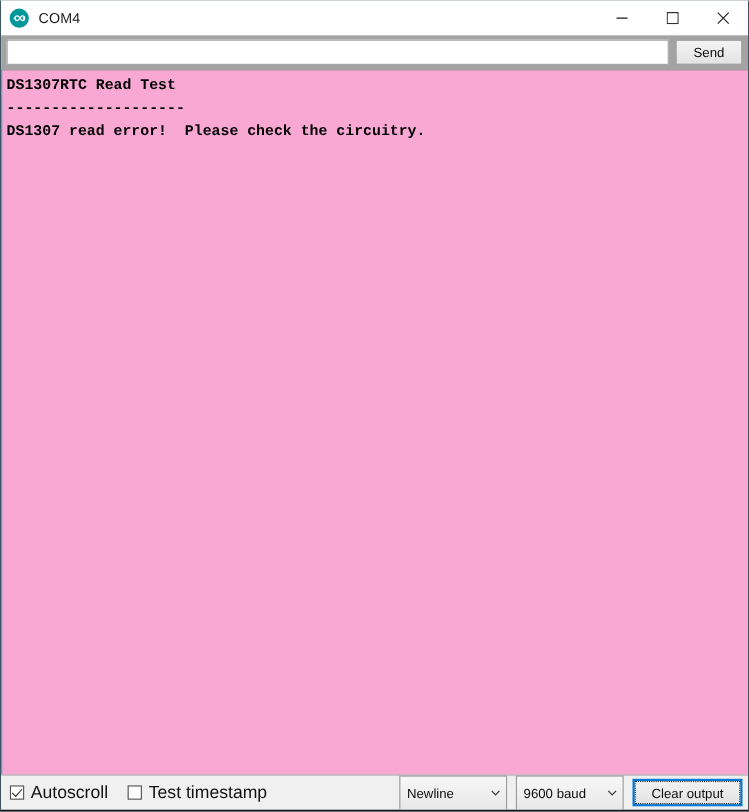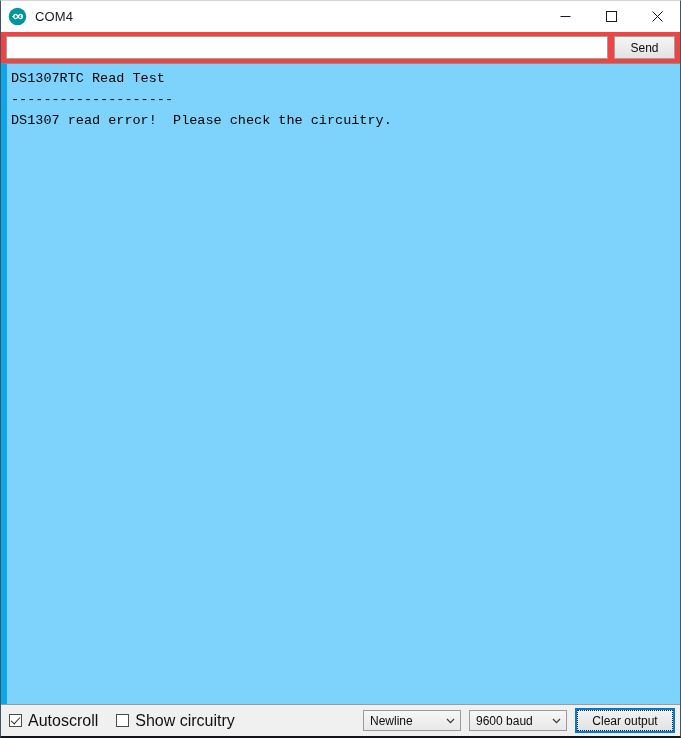--- a/index.html
+++ b/index.html
@@ -71,21 +71,21 @@
     border: none;
     padding: 0;
     cursor: default;
   }
   .win-btn svg { display: block; }
 
   
   #sendbar {
     height: 31px;
     min-height: 31px;
-    background: #ef4444;
+    background: #a3a3a3;
     display: flex;
     align-items: center;
     padding: 0 5px;
     box-sizing: border-box;
     gap: 6px;
   }
   #send-input {
     flex: 1 1 auto;
     height: 23px;
     box-sizing: border-box;
@@ -110,24 +110,25 @@
     cursor: default;
     padding: 0;
     border-radius: 0;
     line-height: 1;
   }
 
   
   #console-wrap {
     flex: 1 1 auto;
     position: relative;
-    background: #7dd3fc;
+    background: #f9a8d4;
     border-top: 1px solid #8e8e8e;
-    border-left: 6px solid #0ea5e9;
+    border-left: 1px solid #0ea5e9;
     overflow: hidden;
+    font-weight: bold;
   }
   #console {
     position: absolute;
     inset: 0;
     padding: 4px 0 0 4px;
     font-family: "Liberation Mono", "DejaVu Sans Mono", monospace;
     font-size: 13.5px;
     line-height: 21px;
     color: #000000;
     white-space: pre;
@@ -174,21 +175,21 @@
   }
   .check-label {
     font-size: 16px;
     color: #111111;
     white-space: nowrap;
     line-height: 1;
   }
   #toolbar-spacer { flex: 1 1 auto; }
 
   .combo {
-    height: 21px;
+    height: 32px;
     box-sizing: border-box;
     background: linear-gradient(#f7f7f7, #e8e8e8);
     border: 1px solid #9a9a9a;
     display: flex;
     align-items: center;
     justify-content: space-between;
     padding: 0 3px 0 6px;
     margin-right: 8px;
     cursor: default;
   }
@@ -283,21 +284,21 @@
 
   <div id="toolbar">
 
     <div class="check-group">
       <span class="checkbox checked"></span>
       <span class="check-label">Autoscroll</span>
     </div>
 
     <div class="check-group">
       <span class="checkbox"></span>
-      <span class="check-label">Show circuitry</span>
+      <span class="check-label">Test timestamp</span>
     </div>
 
     <div id="toolbar-spacer"></div>
 
     <div class="combo" id="combo-lineending">
       <span class="combo-text">Newline</span>
       <span>
         <svg class="chev" width="13" height="13" viewBox="0 0 13 13">
             <path d="M3 5 L6.5 8.6 L10 5" fill="none" stroke="#3c3c3c" stroke-width="1.2"></path>
           </svg>

